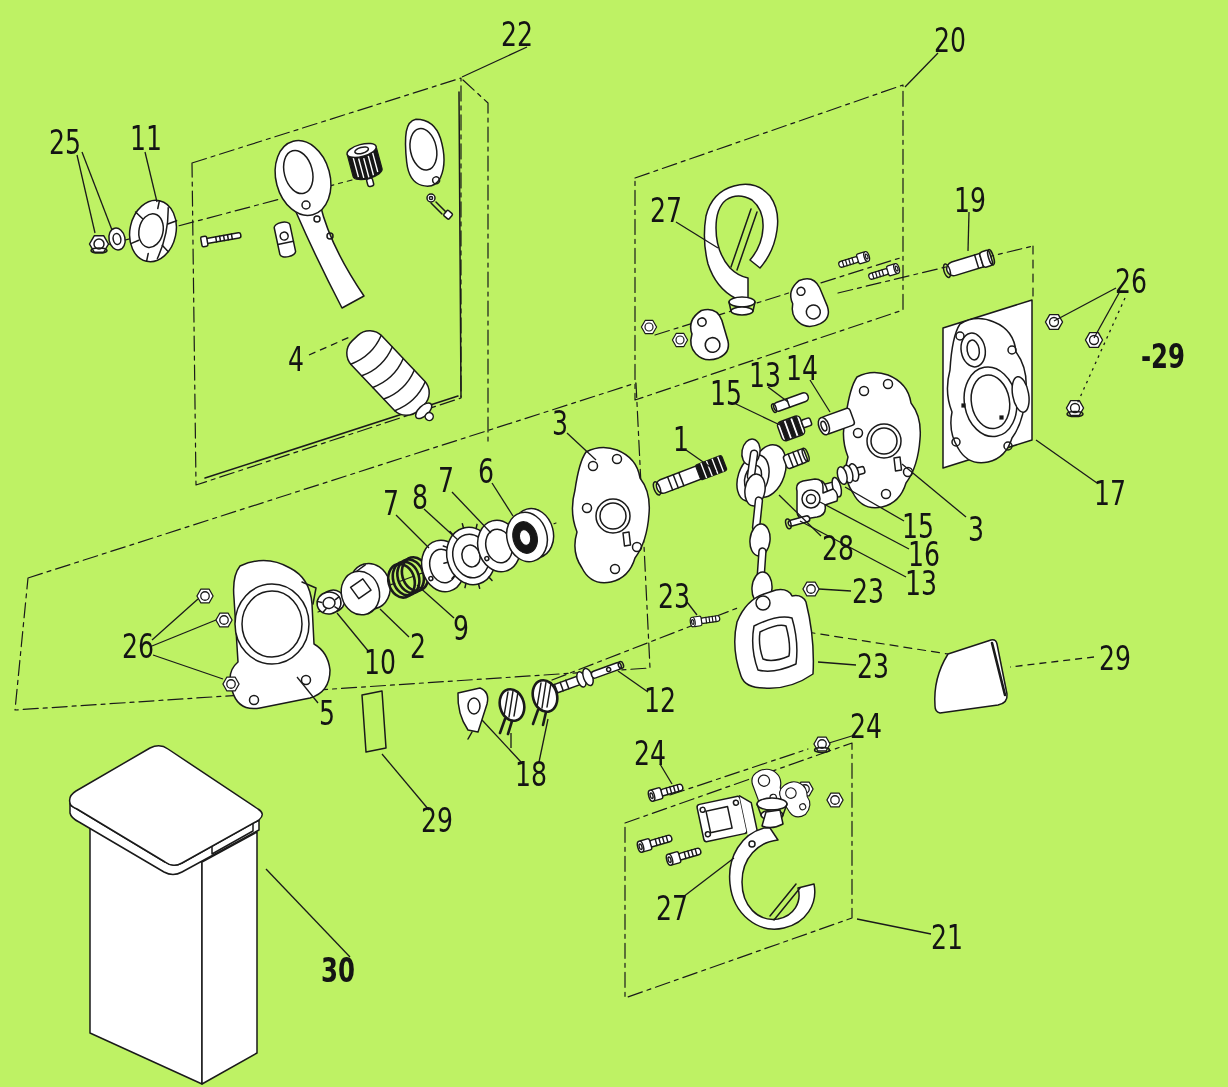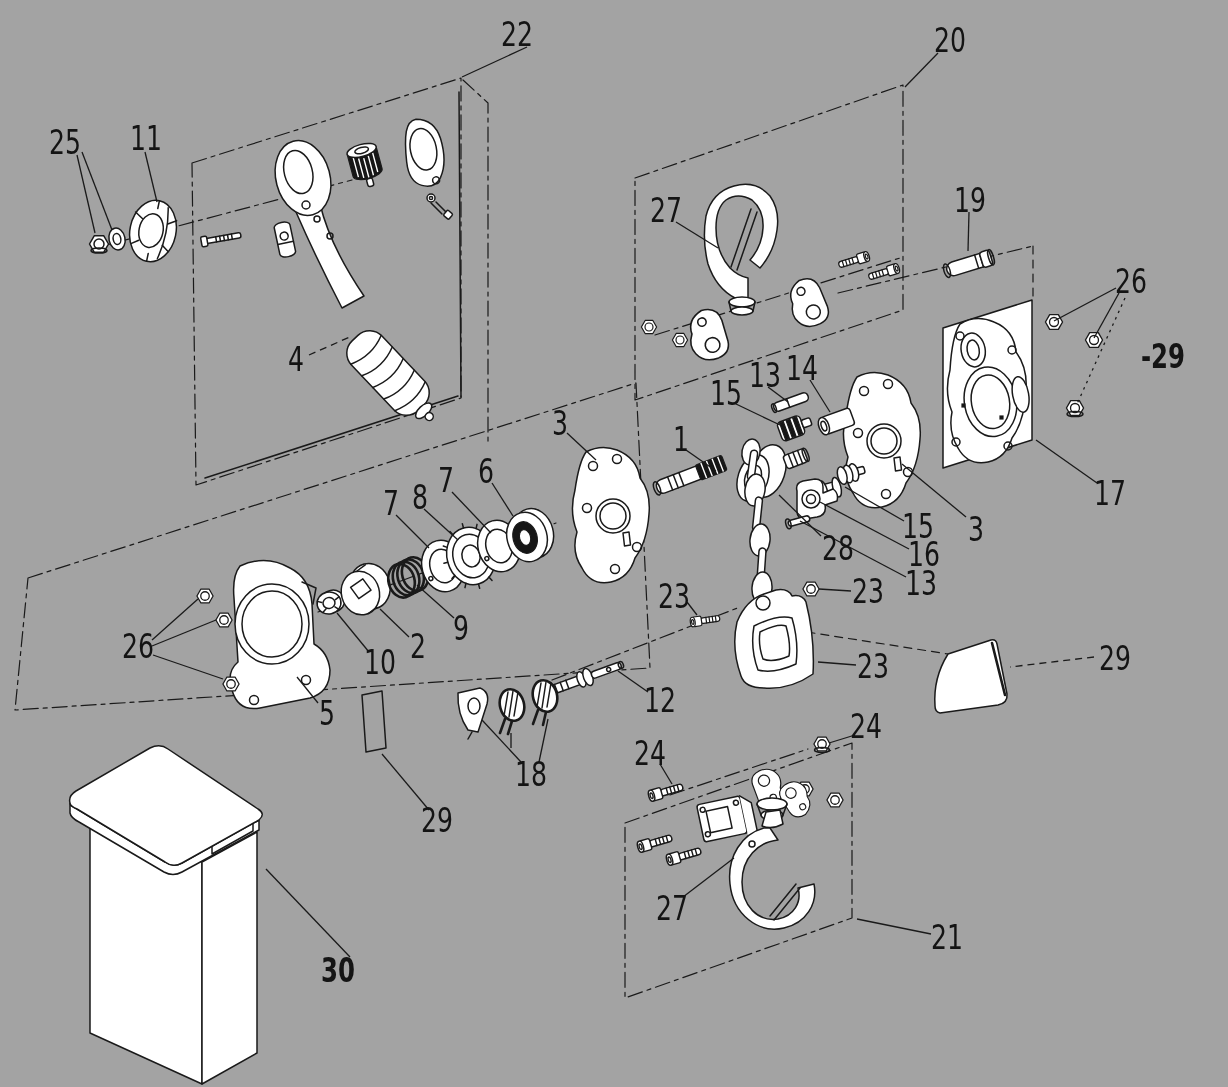--- a/index.html
+++ b/index.html
@@ -1,16 +1,16 @@
 <!DOCTYPE html>
 <html><head>
 <meta charset="utf-8">
 <style>
   html,body{margin:0;padding:0;background:#fff}
-  .stage{position:relative;width:1228px;height:1087px;background:#a3a3a3;overflow:hidden;
+  .stage{position:relative;width:1228px;height:1087px;background:#bef264;overflow:hidden;
          font-family:"DejaVu Sans",sans-serif}
   .stage svg{position:absolute;left:0;top:0}
   .s{stroke:#1a1a1a;stroke-width:1.5;fill:none;stroke-linecap:round;stroke-linejoin:round}
   .sw{stroke:#1a1a1a;stroke-width:1.5;fill:#ffffff;stroke-linecap:round;stroke-linejoin:round}
   .sk{stroke:#1a1a1a;stroke-width:1.2;fill:#161616}
   .wl{stroke:#ffffff;stroke-width:1.4;fill:none}
   .t2{stroke-width:2.6}
   .dd{stroke-dasharray:15 5 4 5;stroke-width:1.2}
   .ds{stroke-dasharray:8 6;stroke-width:1.2}
   .lead{stroke:#1a1a1a;stroke-width:1.3;fill:none}

